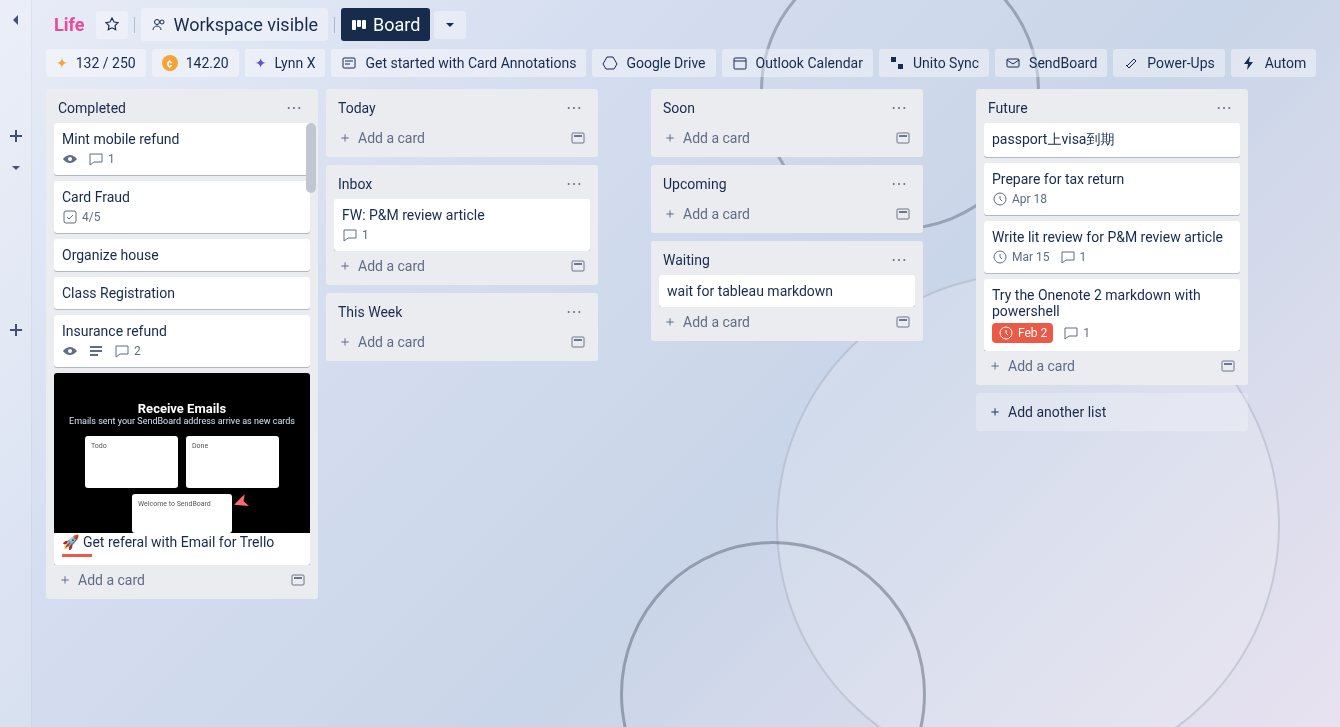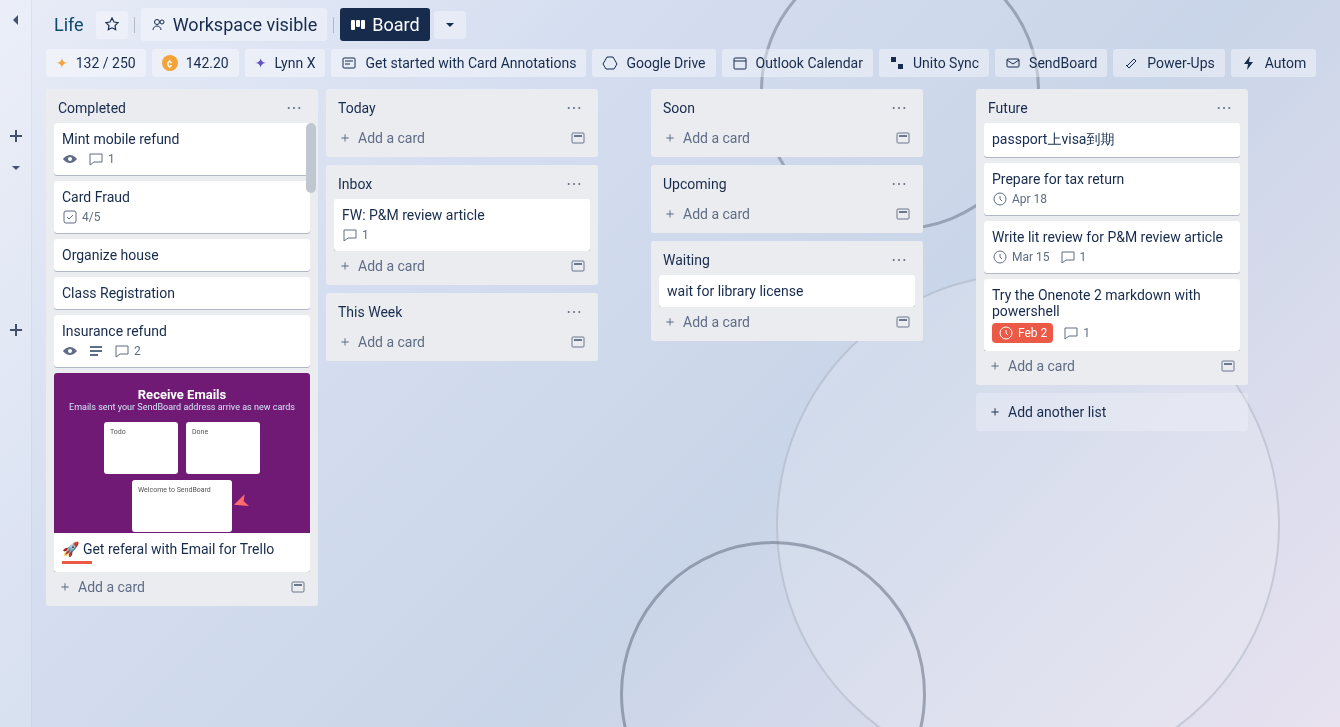--- a/index.html
+++ b/index.html
@@ -8,21 +8,21 @@
   .bg::before{content:'';position:absolute;right:60px;bottom:-50px;width:500px;height:500px;border-radius:50%;background:rgba(255,255,255,0.15);border:2px solid rgba(150,160,175,0.4)}
   .bg::after{content:'';position:absolute;left:620px;bottom:-120px;width:300px;height:300px;border-radius:50%;border:3px solid rgba(90,100,120,0.5)}
   .bubble-top{position:absolute;right:300px;top:-50px;width:280px;height:280px;border-radius:50%;border:3px solid rgba(90,100,120,0.45);z-index:-1}
   .left-rail{position:absolute;left:0;top:0;width:32px;height:100%;background:rgba(255,255,255,0.15);border-right:1px solid rgba(0,0,0,0.05);display:flex;flex-direction:column;align-items:center;padding-top:8px}
   .rail-btn{width:24px;height:24px;display:flex;align-items:center;justify-content:center;border-radius:3px;margin-bottom:8px;color:#42526e;cursor:pointer}
   .rail-spacer{height:84px}
   .rail-btn.plus{margin-top:0}
   .content{margin-left:32px;padding:0 10px}
 
   .header{display:flex;align-items:center;gap:4px;padding:8px 4px}
-  .board-title{font-size:18px;font-weight:400;color:#0c4a6e;padding:0 8px}
+  .board-title{font-size:18px;font-weight:700;color:#ec4899;padding:0 8px}
   .hdr-btn{display:flex;align-items:center;gap:6px;padding:6px 10px;border-radius:3px;background:rgba(255,255,255,0.35);color:#172b4d;cursor:pointer;font-size:18px}
   .hdr-btn.icon-only{padding:6px 8px}
   .hdr-btn.dark{background:#172b4d;color:#fff}
   .sep{width:1px;height:16px;background:rgba(0,0,0,0.2);margin:0 2px}
 
   .toolbar{display:flex;align-items:center;gap:6px;padding:0 4px 8px 4px;flex-wrap:nowrap;overflow:hidden}
   .tool-btn{display:flex;align-items:center;gap:8px;padding:6px 10px;border-radius:3px;background:rgba(255,255,255,0.4);color:#172b4d;cursor:pointer;white-space:nowrap;font-size:14px}
   .spark{color:#f2a33a}
   .coin{display:inline-flex;width:16px;height:16px;border-radius:50%;background:#f2a33a;color:#fff;align-items:center;justify-content:center;font-size:10px;font-weight:bold}
 
@@ -35,25 +35,25 @@
   .list-menu{color:#6b778c;cursor:pointer;padding:4px;font-size:16px;line-height:10px}
   .cards{display:flex;flex-direction:column;gap:6px;padding:0 4px;overflow-y:auto}
   .card{background:#fff;border-radius:3px;box-shadow:0 1px 0 rgba(9,30,66,.25);padding:8px;cursor:pointer}
   .card-title{font-size:14px;color:#172b4d;margin-bottom:4px}
   .card-title:last-child{margin-bottom:0}
   .badges{display:flex;align-items:center;gap:10px;color:#5e6c84;font-size:12px;margin-top:4px;flex-wrap:wrap}
   .badge{display:inline-flex;align-items:center;gap:4px}
   .badge.due{background:#eb5a46;color:#fff;border-radius:4px;padding:2px 6px}
   .avatar{width:24px;height:24px;border-radius:50%;background:radial-gradient(circle at 40% 30%, #d4a574, #8b5a2b);margin-left:auto}
   .card-row{display:flex;align-items:center;justify-content:space-between}
-  .card-cover{height:160px;background:#701a75;border-radius:3px 3px 0 0;margin:-8px -8px 8px -8px;position:relative;overflow:hidden;display:flex;flex-direction:column;align-items:center;padding-top:14px}
+  .card-cover{height:160px;background:#000000;border-radius:3px 3px 0 0;margin:-8px -8px 1px -8px;position:relative;overflow:hidden;display:flex;flex-direction:column;align-items:center;padding-top:28px}
   .cover-h{color:#fff;font-weight:700;font-size:13px}
   .cover-sub{color:#d4e4f7;font-size:9px;margin-bottom:10px}
   .cover-cards{display:flex;gap:8px}
-  .cover-card{width:74px;height:52px;background:#fff;border-radius:3px;padding:6px;font-size:7px;color:#555}
+  .cover-card{width:93px;height:52px;background:#fff;border-radius:3px;padding:6px;font-size:7px;color:#555}
   .cover-arrow{position:absolute;right:60px;bottom:18px;color:#ff6b6b;font-size:20px;transform:rotate(160deg)}
 
   .list-foot{display:flex;align-items:center;justify-content:space-between;padding:6px 8px;color:#5e6c84;cursor:pointer}
   .add-card{display:flex;align-items:center;gap:6px}
   .tmpl-icon{color:#6b778c;cursor:pointer}
 
   .add-list{background:rgba(255,255,255,0.25);color:#172b4d;border-radius:3px;padding:10px 12px;width:272px;cursor:pointer;display:flex;align-items:center;gap:6px;flex-shrink:0}
   .scrollbar-stub{position:absolute;right:2px;top:34px;width:10px;height:70px;background:#c1c7d0;border-radius:5px}
 
   svg{width:16px;height:16px;fill:currentColor;display:block}
@@ -423,21 +423,21 @@
             </span>
           </div>
       </div>
       <div class="list">
         <div class="list-hd">
             <span class="list-title">Waiting</span>
             <span class="list-menu">⋯</span>
           </div>
         <div class="cards">
           <div class="card">
-              <div class="card-title">wait for library license</div>
+              <div class="card-title">wait for tableau markdown</div>
             </div>
         </div>
         <div class="list-foot">
             <span class="add-card">
               <span class="ic">＋</span>
               <span>Add a card</span>
             </span>
             <span class="tmpl-icon ic">
               <svg viewBox="0 0 16 16">
                 <rect x="2" y="3" width="12" height="10" rx="1" fill="none" stroke="currentColor"></rect>

